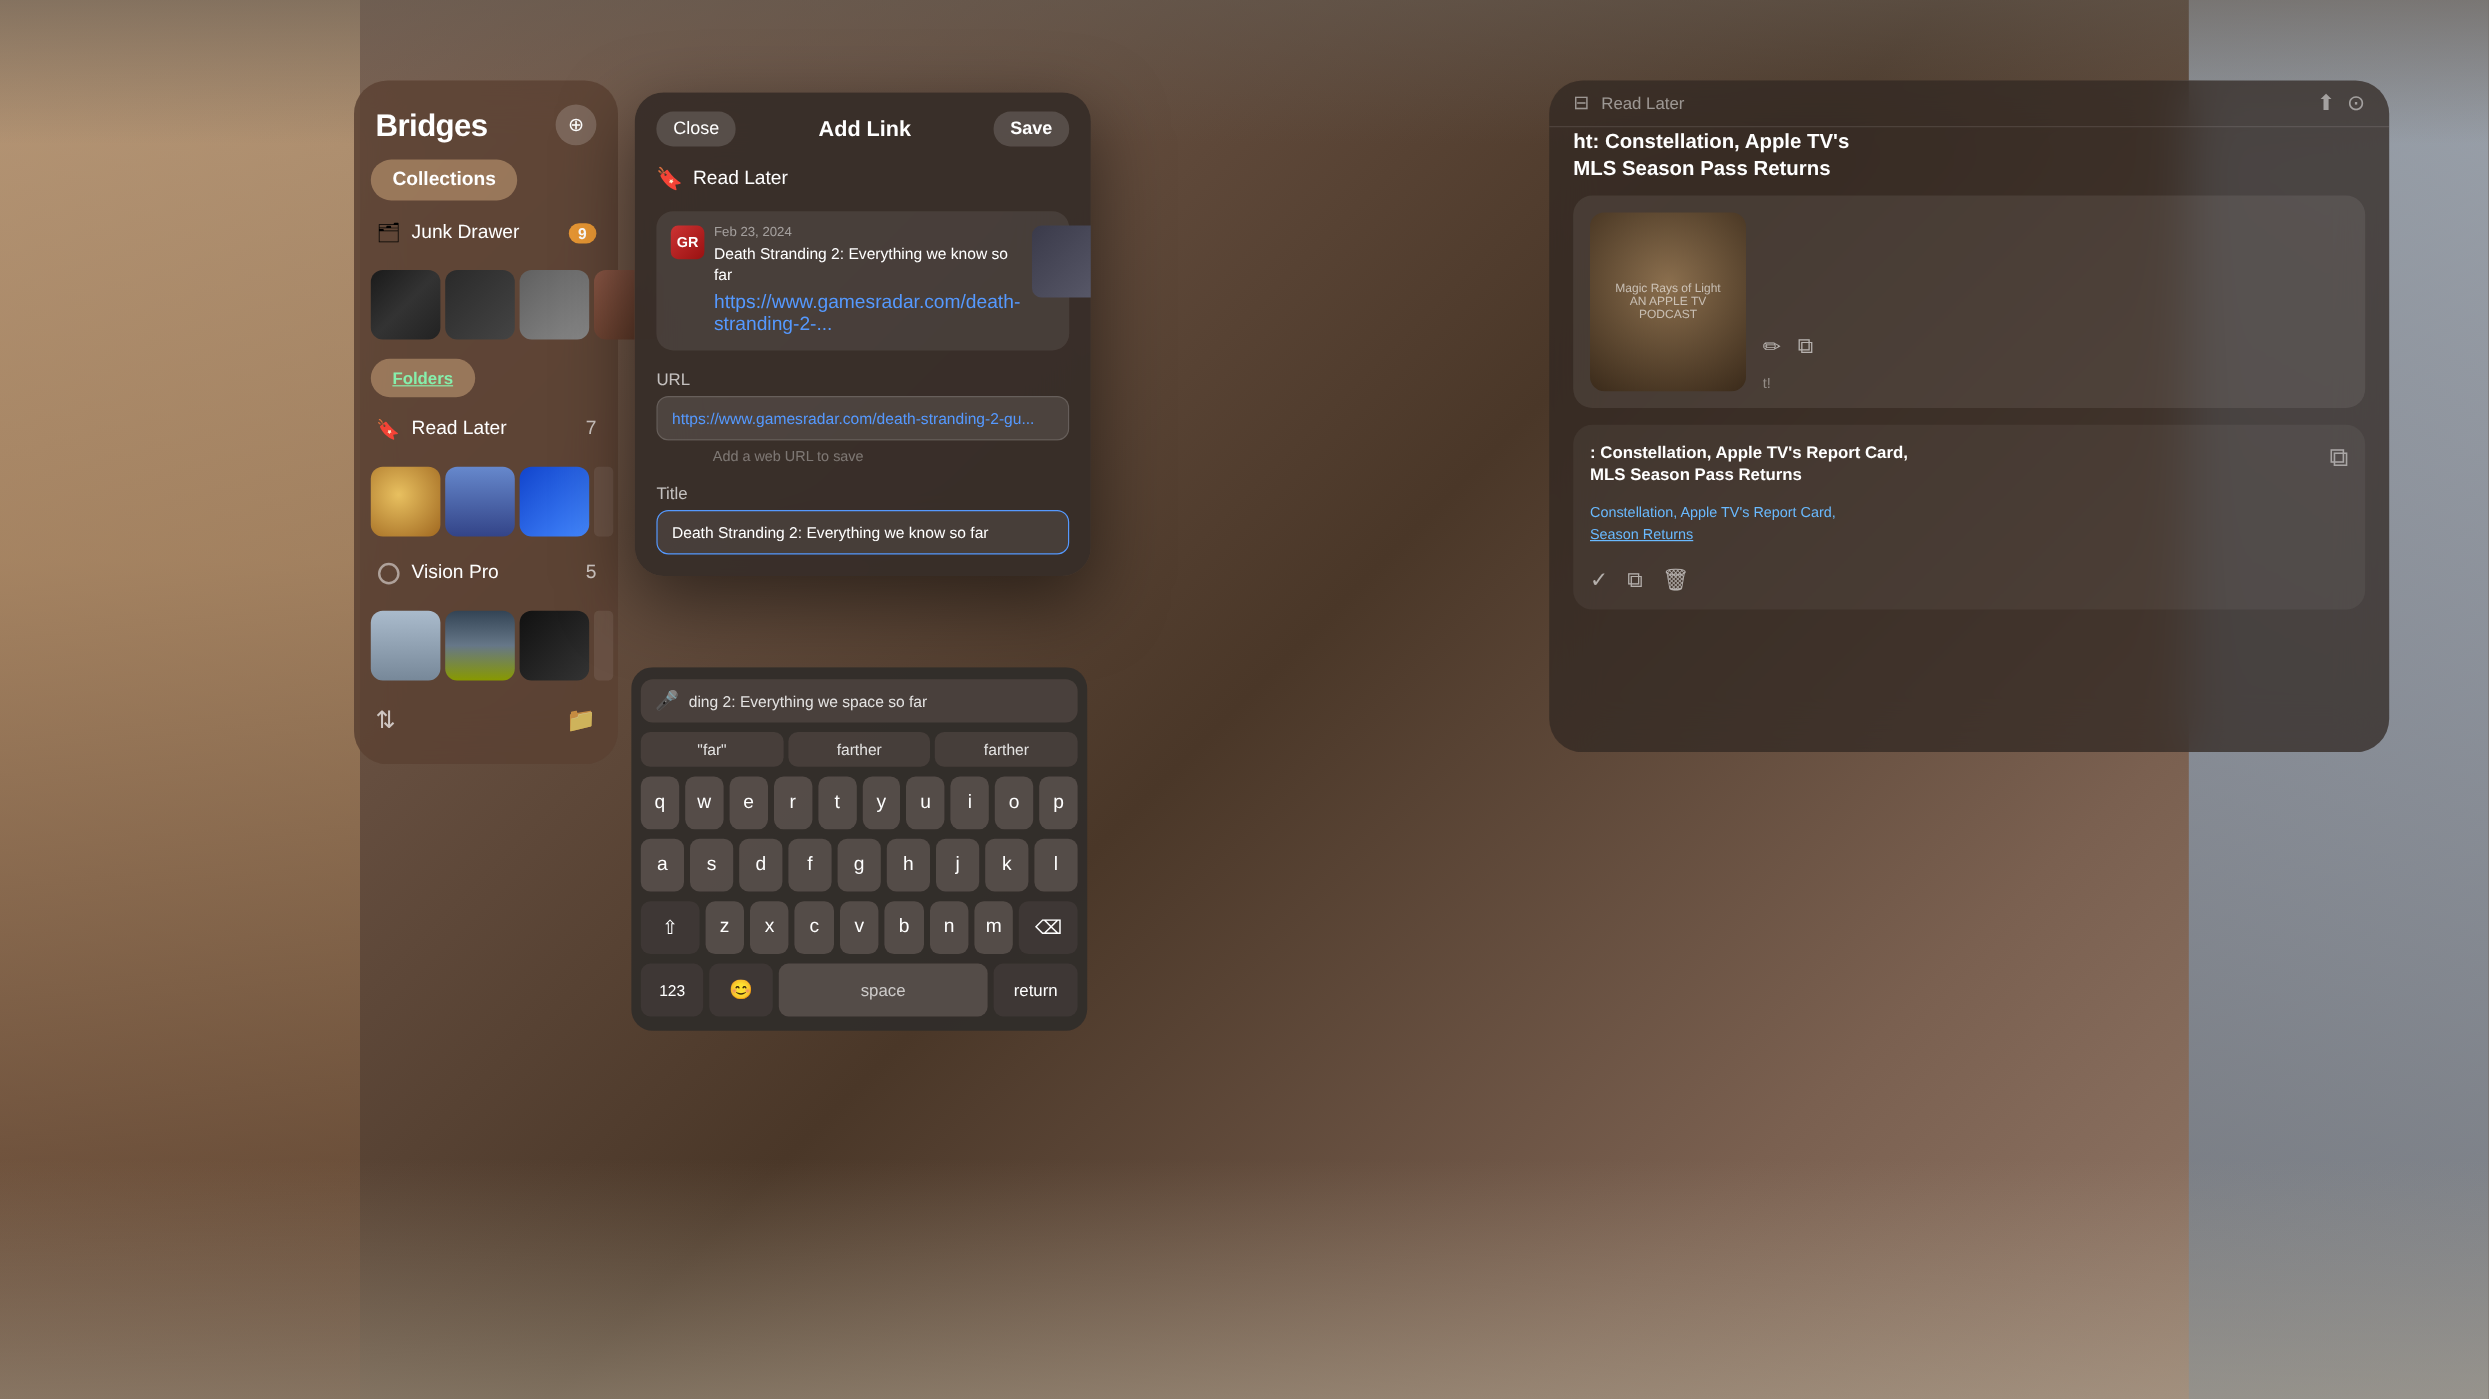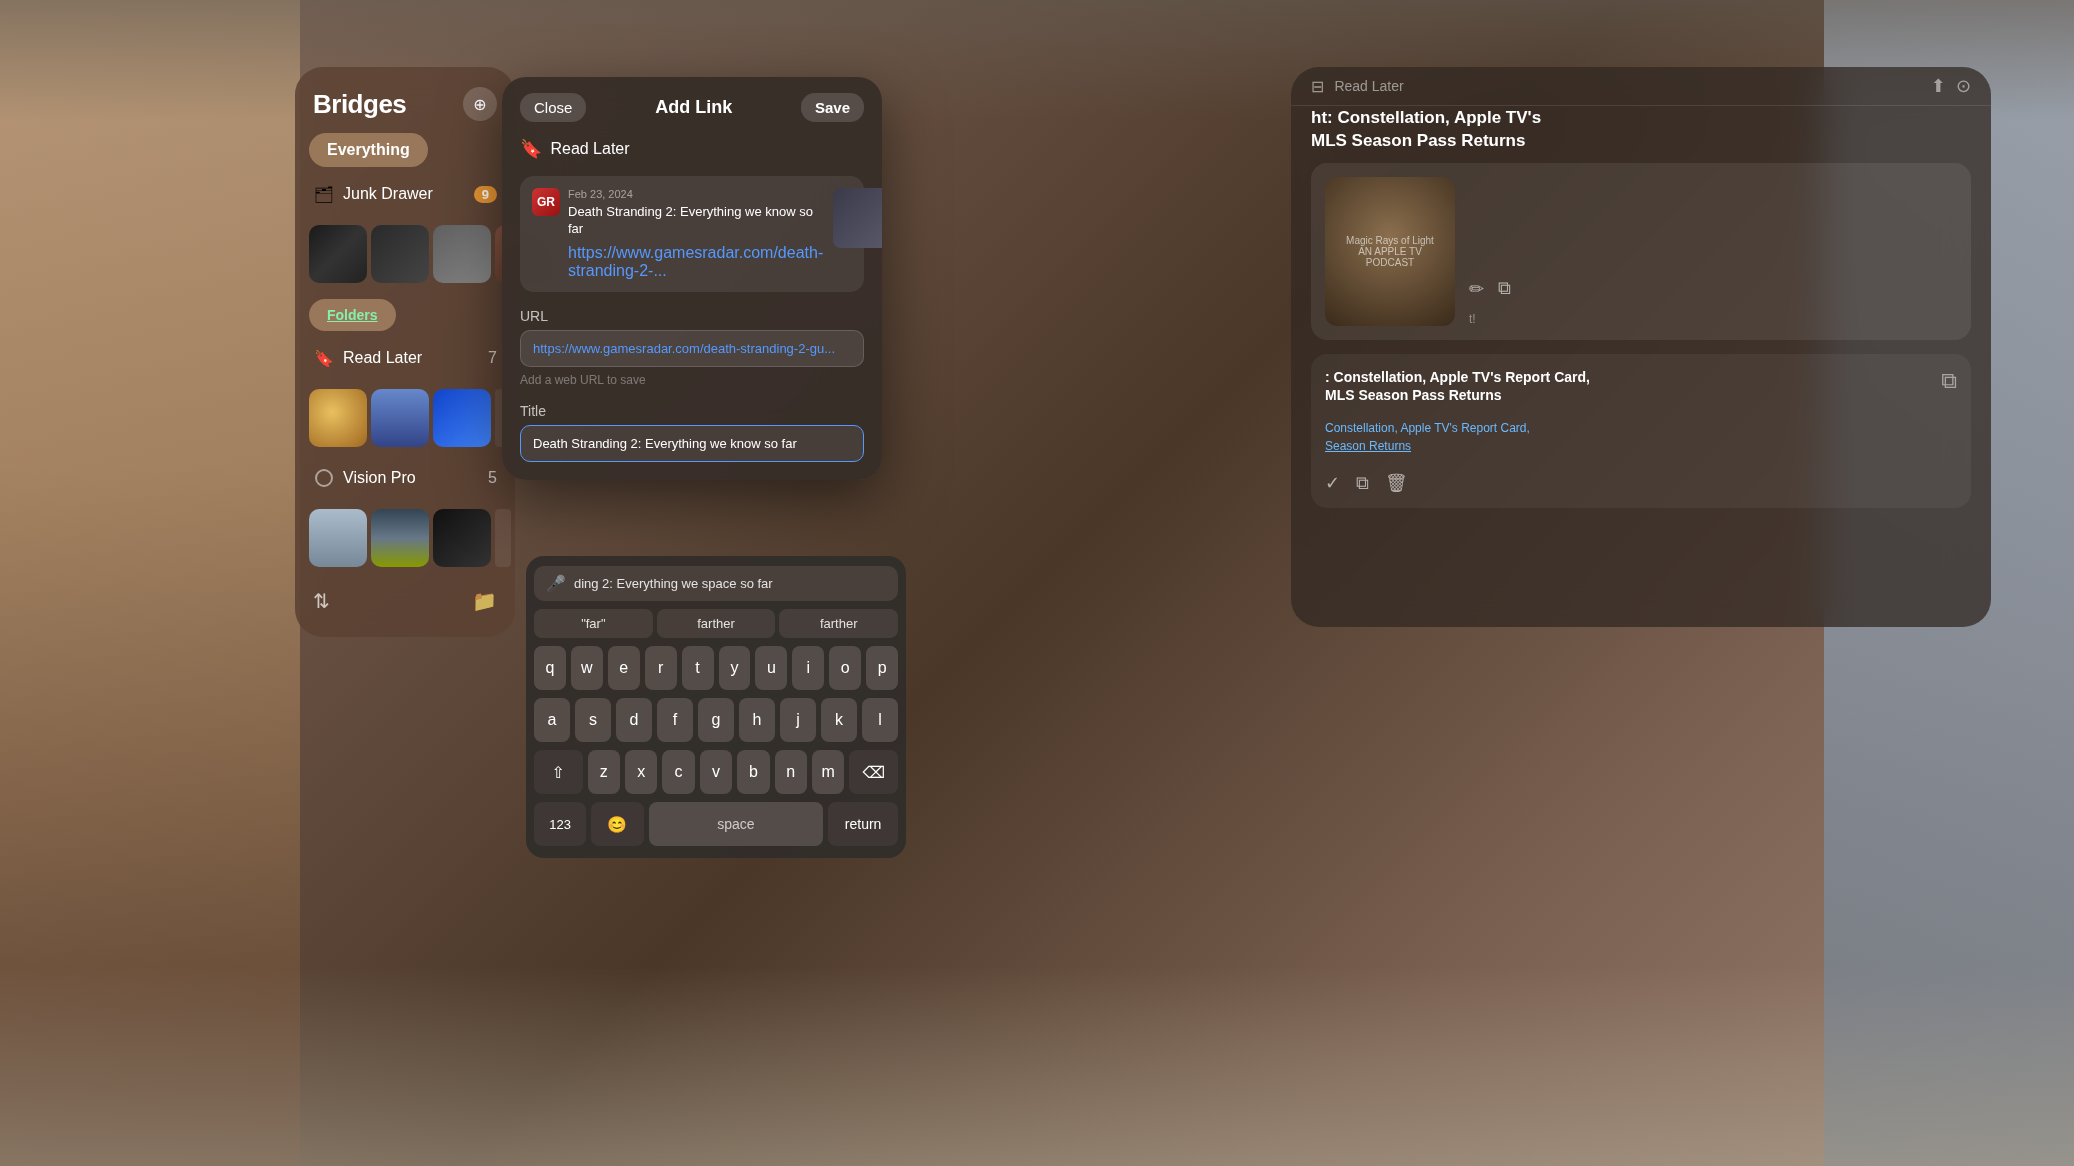--- a/index.html
+++ b/index.html
@@ -300,21 +300,21 @@
     .bottom-icon-row {
       display: flex;
       align-items: center;
       gap: 16px;
       margin-top: 10px;
     }
 
     
     .add-link-modal {
       position: absolute;
-      left: 502px;
+      left: 529px;
       top: 77px;
       width: 380px;
       background: rgba(55, 45, 40, 0.95);
       border-radius: 24px;
       backdrop-filter: blur(30px);
       overflow: hidden;
       box-shadow: 0 20px 60px rgba(0,0,0,0.5);
     }
 
     .modal-header {
@@ -452,20 +452,21 @@
 
     .field-input.title-input {
       color: #fff;
       border-color: #5599ff;
       background: rgba(255,255,255,0.08);
     }
 
     .field-hint {
       color: rgba(255,255,255,0.35);
       font-size: 12px;
+      margin-left: 47px;
     }
 
     
     .keyboard-container {
       position: absolute;
       left: 526px;
       top: 556px;
       width: 380px;
       background: rgba(50, 45, 42, 0.97);
       border-radius: 18px;
@@ -645,21 +646,21 @@
 <div class="bg-right-panel"></div>
 <div class="bg-floor"></div>
 <div class="bg-ceiling"></div>
 
 <div class="bridges-panel">
   <div class="bridges-header">
     <span class="bridges-title">Bridges</span>
     <button class="bridges-icon-btn">⊕</button>
   </div>
 
-  <button class="collections-btn">Everything</button>
+  <button class="collections-btn">Collections</button>
 
   <div class="section-item">
     <span class="section-icon">🗂</span>
     <span class="section-label">Junk Drawer</span>
     <span class="section-badge">9</span>
   </div>
 
   <div class="thumbnail-row">
     <div class="thumb thumb-art-camera"></div>
     <div class="thumb thumb-dark"></div>

